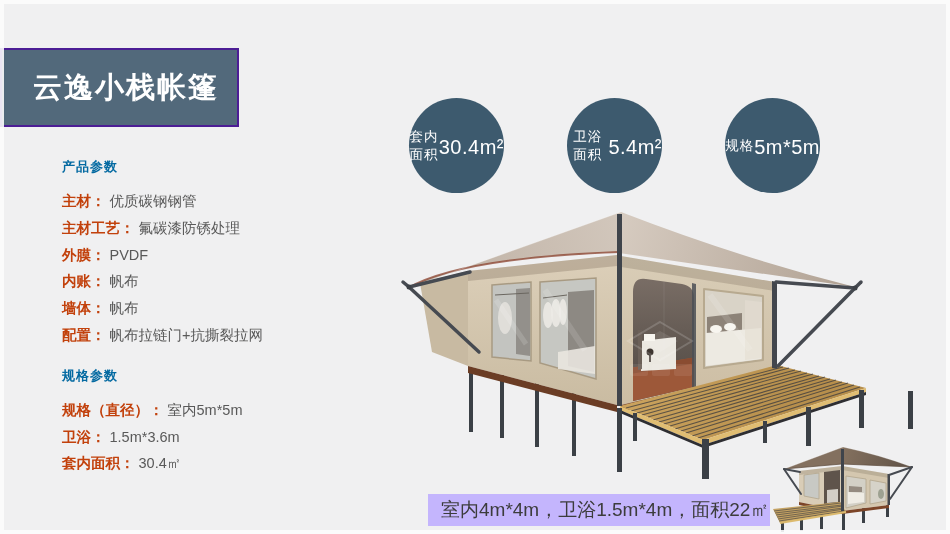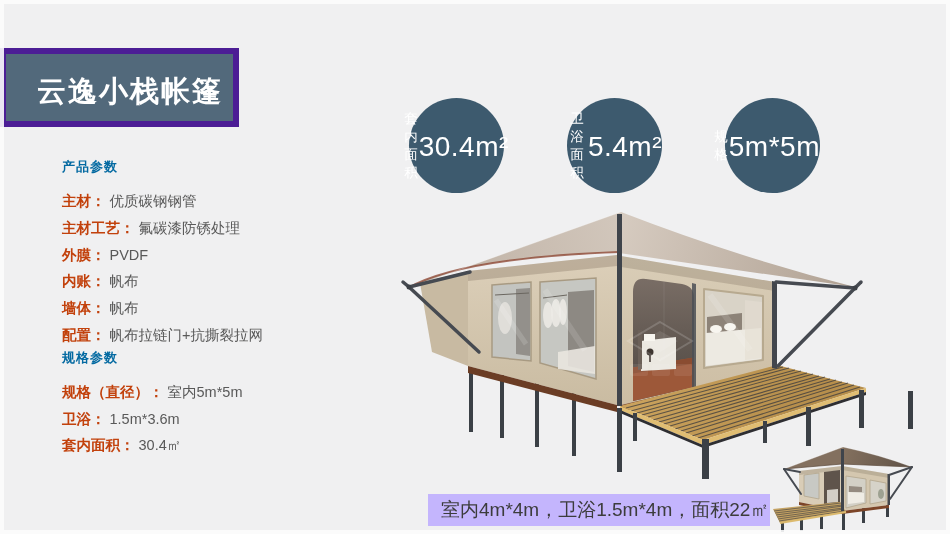--- a/index.html
+++ b/index.html
@@ -12,45 +12,45 @@
     position:absolute;left:0;top:0;width:950px;height:534px;
     background:#f0f0f1;
   }
   .frame{
     position:absolute;inset:0;border:4px solid rgba(252,252,252,.9);
     pointer-events:none;z-index:40;
   }
   
   .banner{
     position:absolute;left:0;top:48px;width:239px;height:79px;
-    background:#52697b;border:6px solid #4c1d95;box-sizing:border-box;
+    background:#52697b;border:2px solid #4c1d95;box-sizing:border-box;
     z-index:10;
   }
   .banner h1{
     margin:0;color:#ffffff;font-size:29px;font-weight:bold;
     letter-spacing:2px;line-height:75px;padding-left:31px;
   }
   
   .params{position:absolute;left:62px;top:158px;width:340px;z-index:10;}
   .sec-heading{
     color:#0369a1;font-size:13px;font-weight:bold;letter-spacing:1px;
     margin:0 0 12px 0;
   }
-  .sec-heading.second{}
+  .sec-heading.second{margin-top:18px;}
   .prow{font-size:14.5px;line-height:26.8px;white-space:nowrap;}
   .prow .lbl{color:#c2410c;font-weight:bold;}
   .prow .val{color:#595959;}
   
   .circle{
     position:absolute;top:98px;width:95px;height:95px;border-radius:50%;
     background:#3d5a6e;color:#fff;text-align:center;z-index:10;
     display:flex;flex-direction:row;align-items:center;justify-content:center;
   }
   .circle .clabel{font-size:13.5px;letter-spacing:1px;}
-  .circle .cvalue{font-size:28px;font-weight:400;margin-top:3px;letter-spacing:.5px;}
+  .circle .cvalue{font-size:20px;font-weight:400;margin-top:3px;letter-spacing:.5px;}
   .c1{left:409px;} .c2{left:567px;} .c3{left:725px;justify-content:flex-end;}
   
   .caption{
     position:absolute;left:428px;top:494px;width:342px;height:32px;
     background:#c4b5fd;color:#3c3c3c;font-size:19px;line-height:32px;
     padding-left:13px;box-sizing:border-box;white-space:nowrap;overflow:hidden;
     z-index:12;
   }
   
   svg.art{position:absolute;left:0;top:0;z-index:5;}

